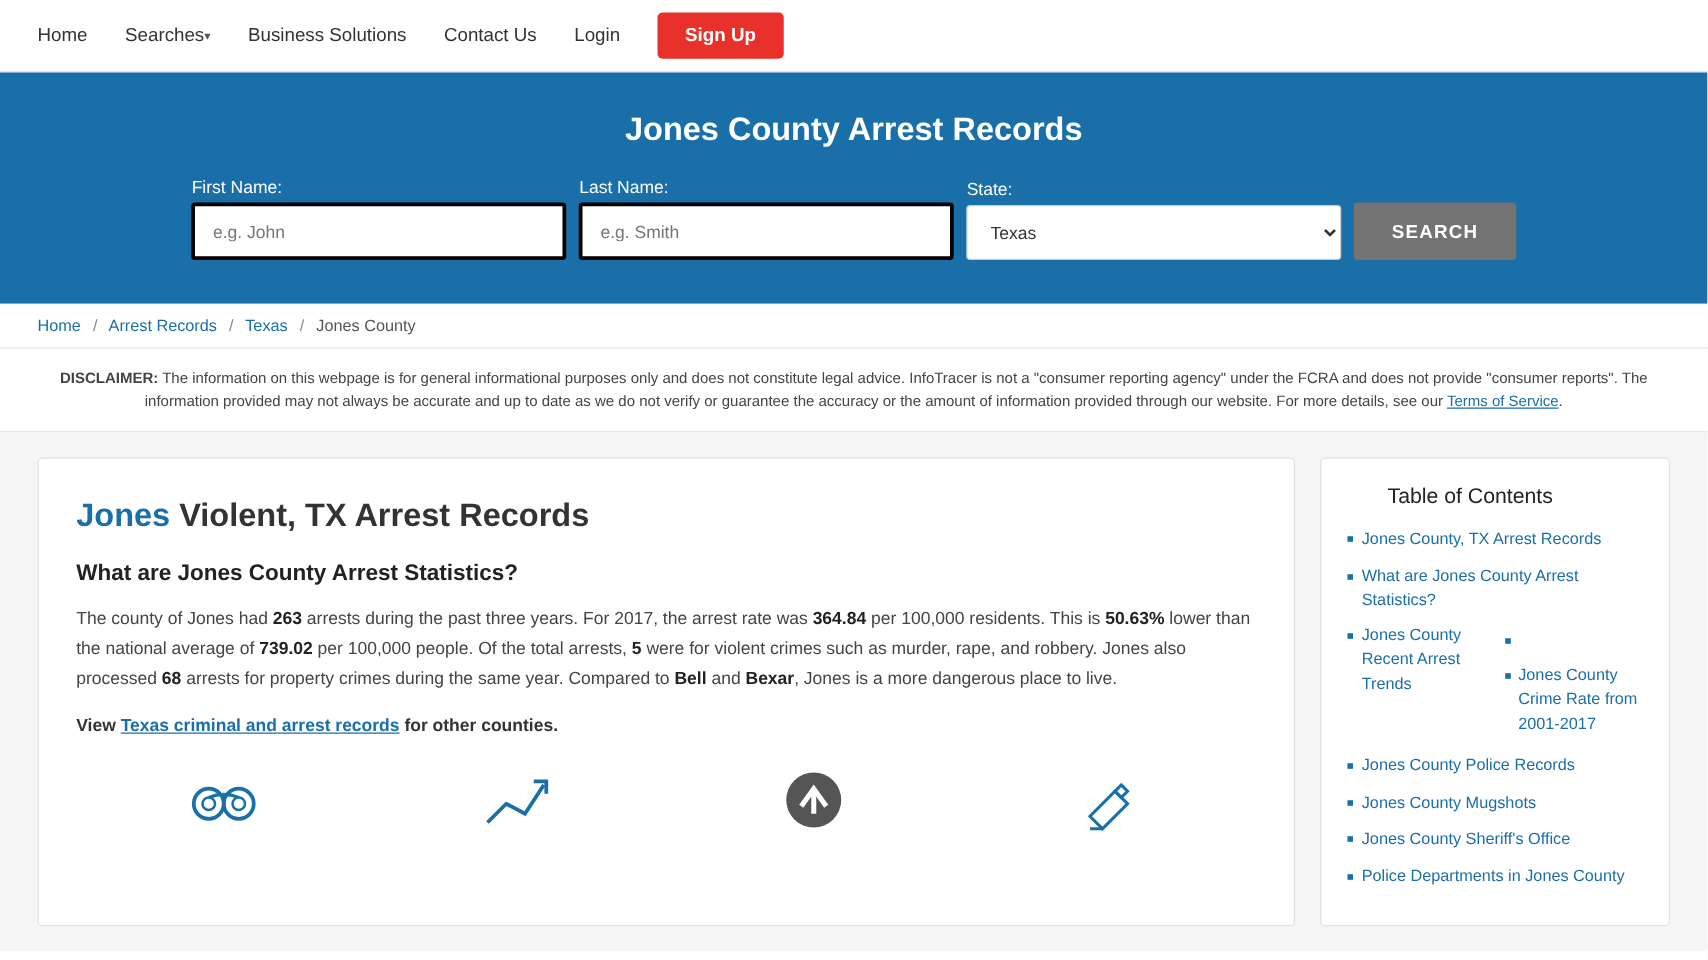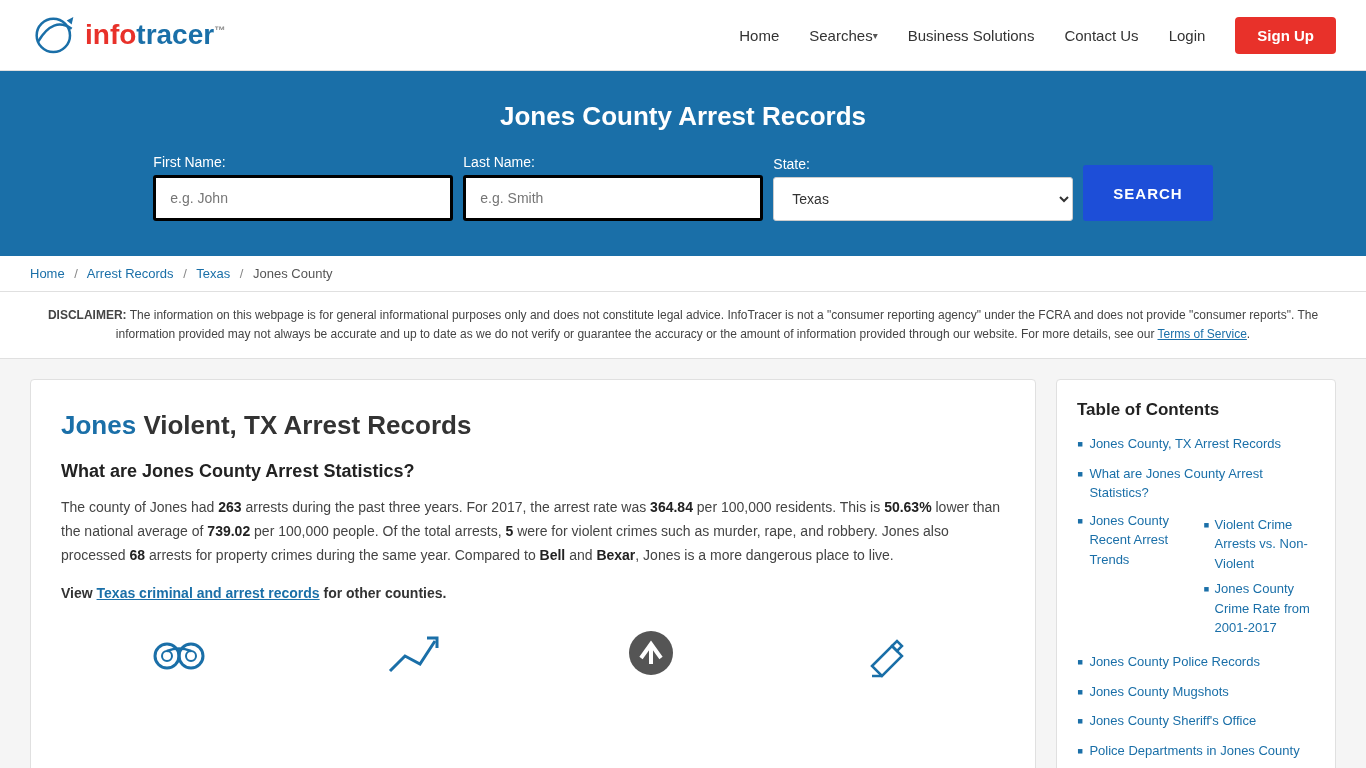--- a/index.html
+++ b/index.html
@@ -101,30 +101,30 @@
       padding: 12px 14px;
       font-size: 14px;
       border: 1px solid #ccc;
       border-radius: 3px;
       outline: none;
       color: #333;
       background: #fff;
       appearance: auto;
     }
     .btn-search {
-      background: #1d4ed8;
+      background: #737373;
       color: #fff;
       border: none;
       padding: 13px 30px;
       font-size: 15px;
       font-weight: bold;
       border-radius: 3px;
       cursor: pointer;
       letter-spacing: 1px;
-      height: 56px;
+      height: 46px;
     }
 
     
     .breadcrumb {
       background: #fff;
       padding: 10px 30px;
       border-bottom: 1px solid #e0e0e0;
       font-size: 13px;
     }
     .breadcrumb a {
@@ -211,23 +211,24 @@
     
     .toc {
       width: 280px;
       background: #fff;
       border: 1px solid #e0e0e0;
       border-radius: 4px;
       padding: 20px;
     }
     .toc h3 {
       font-size: 17px;
-      font-weight: bold;
+      font-weight: normal;
       margin-bottom: 14px;
       color: #222;
+      margin-left: 33px;
     }
     .toc ul {
       list-style: none;
       padding: 0;
     }
     .toc > ul > li {
       display: flex;
       align-items: flex-start;
       gap: 6px;
       margin-bottom: 8px;
@@ -270,33 +271,20 @@
     
     .logo-svg-wrap {
       display: flex;
       align-items: center;
     }
   </style>
 </head>
 <body>
 
 <header class="header">
-  <div class="logo-svg-wrap">
-    <svg class="logo-icon" viewBox="0 0 60 55" xmlns="http://www.w3.org/2000/svg">
-
-      <ellipse cx="28" cy="28" rx="20" ry="20" fill="none" stroke="#1a6fa8" stroke-width="3"></ellipse>
-
-      <path d="M10 35 Q28 5 50 20" fill="none" stroke="#1a6fa8" stroke-width="3"></path>
-
-      <path d="M44 10 L52 6 L50 15 Z" fill="#1a6fa8"></path>
-    </svg>
-    <span class="logo-text">
-      <span class="logo-info">info</span><span class="logo-tracer">tracer</span><span class="logo-tm">™</span>
-    </span>
-  </div>
   <nav class="nav">
     <a href="#">Home</a>
     <a href="#" class="searches-link">
       <span>Searches</span>
       <span class="chevron">▾</span>
     </a>
     <a href="#">Business Solutions</a>
     <a href="#">Contact Us</a>
     <a href="#" class="login-link">Login</a>
     <button class="btn-signup">Sign Up</button>
@@ -403,21 +391,20 @@
         <li>
           <span class="bullet">▪</span>
       <a href="#">What are Jones County Arrest Statistics?</a>
         </li>
         <li>
           <span class="bullet">▪</span>
       <a href="#">Jones County Recent Arrest Trends</a>
           <ul class="toc-sub">
             <li>
               <span class="bullet">▪</span>
-          <a href="#">Violent Crime Arrests vs. Non-Violent</a>
             </li>
             <li>
               <span class="bullet">▪</span>
           <a href="#">Jones County Crime Rate from 2001-2017</a>
             </li>
           </ul>
         </li>
         <li>
           <span class="bullet">▪</span>
       <a href="#">Jones County Police Records</a>

